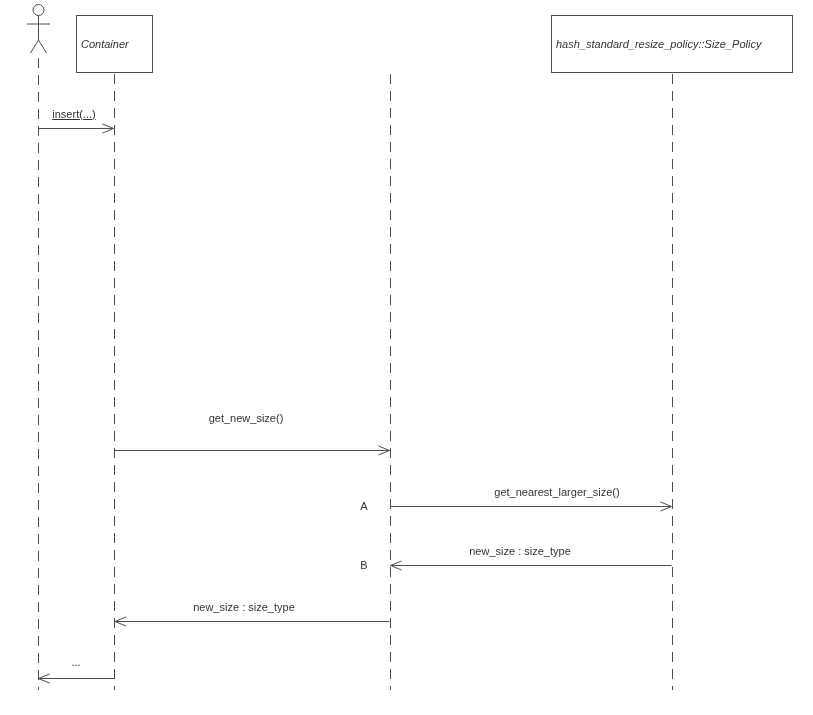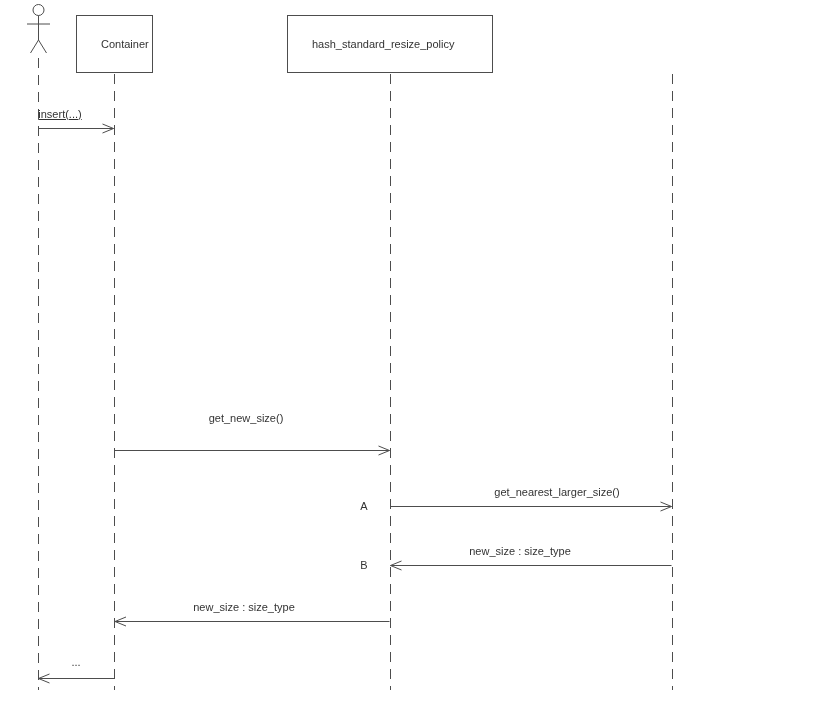--- a/index.html
+++ b/index.html
@@ -26,23 +26,24 @@
   .diagram-svg .lifeline { stroke-dasharray: 10 7; }
   .participant {
     position: absolute;
     top: 15px;
     height: 58px;
     box-sizing: border-box;
     border: 1px solid var(--line);
     background: var(--background);
     display: flex;
     align-items: center;
-    padding-left: 24px;
+    padding-left: 4px;
     font-size: 11px;
     white-space: nowrap;
+    font-style: italic;
   }
   .msg-label {
     position: absolute;
     font-size: 11px;
     line-height: 12px;
     white-space: nowrap;
     transform: translateX(-50%);
   }
   .seq-marker {
     position: absolute;
@@ -93,25 +94,25 @@
     </g>
     <g>
       <line x1="114" y1="678.5" x2="38.5" y2="678.5"></line>
       <polyline points="49.5,674 38.5,678.5 49.5,683"></polyline>
     </g>
   </svg>
 
   <div class="participant" style="left:76px; width:77px;">
     <span>Container</span>
   </div>
-  <div class="participant" style="left:287px; width:206px;">
-    <span>hash_standard_resize_policy</span>
+  <div class="participant" style="left:551px; width:242px;">
+    <span>hash_standard_resize_policy::Size_Policy</span>
   </div>
 
-  <div class="msg-label" style="left:60px;  top:108px;text-decoration:underline;">insert(...)</div>
+  <div class="msg-label" style="left:74px;  top:108px;text-decoration:underline;">insert(...)</div>
   <div class="msg-label" style="left:246px; top:412px;">get_new_size()</div>
   <div class="msg-label" style="left:520px; top:486px;margin-left:37px;">get_nearest_larger_size()</div>
   <div class="msg-label" style="left:520px; top:545px;">new_size : size_type</div>
   <div class="msg-label" style="left:244px; top:601px;">new_size : size_type</div>
   <div class="msg-label" style="left:76px;  top:656px;">...</div>
 
   <div class="seq-marker" style="left:364px; top:500px;">A</div>
   <div class="seq-marker" style="left:364px; top:559px;">B</div>
 
 </div>

